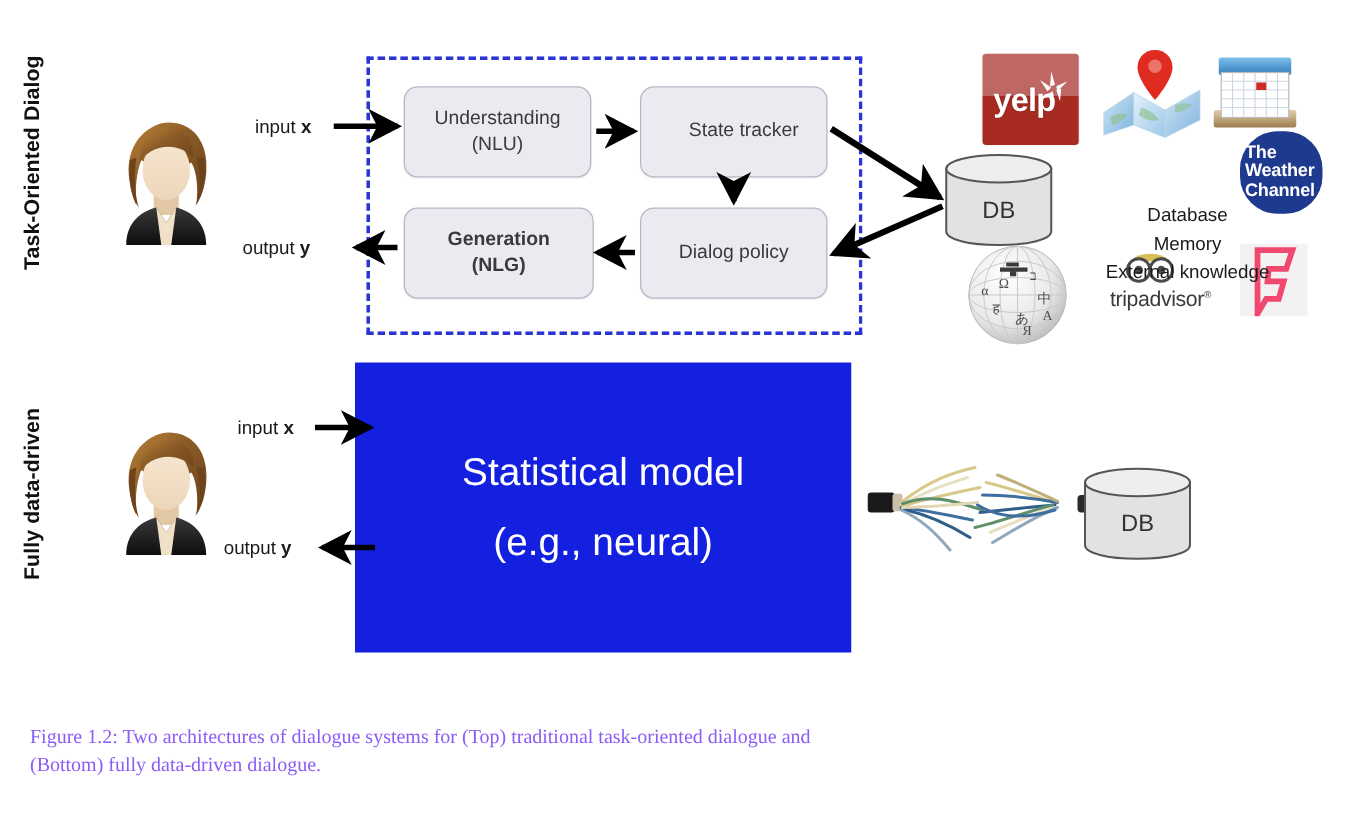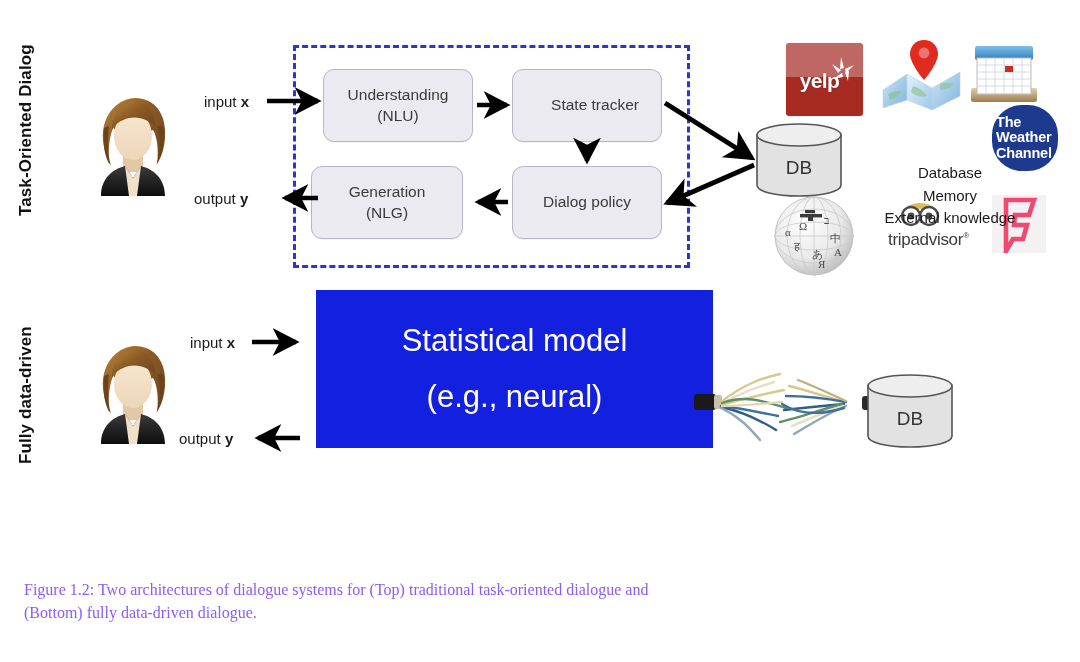--- a/index.html
+++ b/index.html
@@ -96,21 +96,21 @@
     border-radius: 3px;
     display: flex;
     align-items: center;
     justify-content: center;
     position: relative;
     box-shadow: 0 0 0 1px rgba(0,0,0,0.04);
   }
   .yelp-word {
     color: #ffffff;
     font-weight: bold;
-    font-size: 21px;
+    font-size: 26px;
     letter-spacing: -0.6px;
     text-shadow: 0 0 2px rgba(0,0,0,0.25);
     position: relative;
     top: 1px;
     left: -5px;
   }
 
   .logo-weather {
     background: #1d3a8f;
     display: flex;
@@ -218,21 +218,21 @@
       <div>State tracker</div>
     </div>
   </div>
 
   <div class="abs module-box" style="left:512px; top:166px; width:150px; height:73px;">
     <div>
       <div>Dialog policy</div>
     </div>
   </div>
 
-  <div class="abs module-box" style="left:311px; top:166px; width:152px; height:73px;">
+  <div class="abs module-box" style="left:323px; top:166px; width:152px; height:73px;font-weight:bold;">
     <div>
       <div>Generation</div>
       <div>(NLG)</div>
     </div>
   </div>
 
   <svg class="abs arrow-svg" style="left:0; top:0;" width="1080" height="662">
     <defs>
       <marker id="ah" markerWidth="7" markerHeight="7" refX="5.2" refY="3.5" orient="auto">
         <path d="M0,0.4 L6,3.5 L0,6.6 L1.6,3.5 Z" fill="#000000"></path>
@@ -415,21 +415,21 @@
     </svg>
   </div>
 
   <div class="abs io-label" style="left:190px; top:334px;">
     <span>input </span><b>x</b>
   </div>
   <div class="abs io-label" style="left:179px; top:430px;">
     <span>output </span><b>y</b>
   </div>
 
-  <div class="abs stat-box" style="left:316px; top:290px; width:397px; height:158px;">
+  <div class="abs stat-box" style="left:284px; top:290px; width:397px; height:232px;">
     <div class="stat-line1">Statistical model</div>
     <div class="stat-line2">(e.g., neural)</div>
   </div>
 
   <svg class="abs arrow-svg" style="left:0; top:0;" width="1080" height="662">
     <line x1="252" y1="342" x2="296" y2="342" stroke="#000" stroke-width="4.5" marker-end="url(#ah)"></line>
     <line x1="300" y1="438" x2="258" y2="438" stroke="#000" stroke-width="4.5" marker-end="url(#ah)"></line>
   </svg>
 
   <div class="abs" style="left:694px; top:364px; width:190px; height:86px;">

